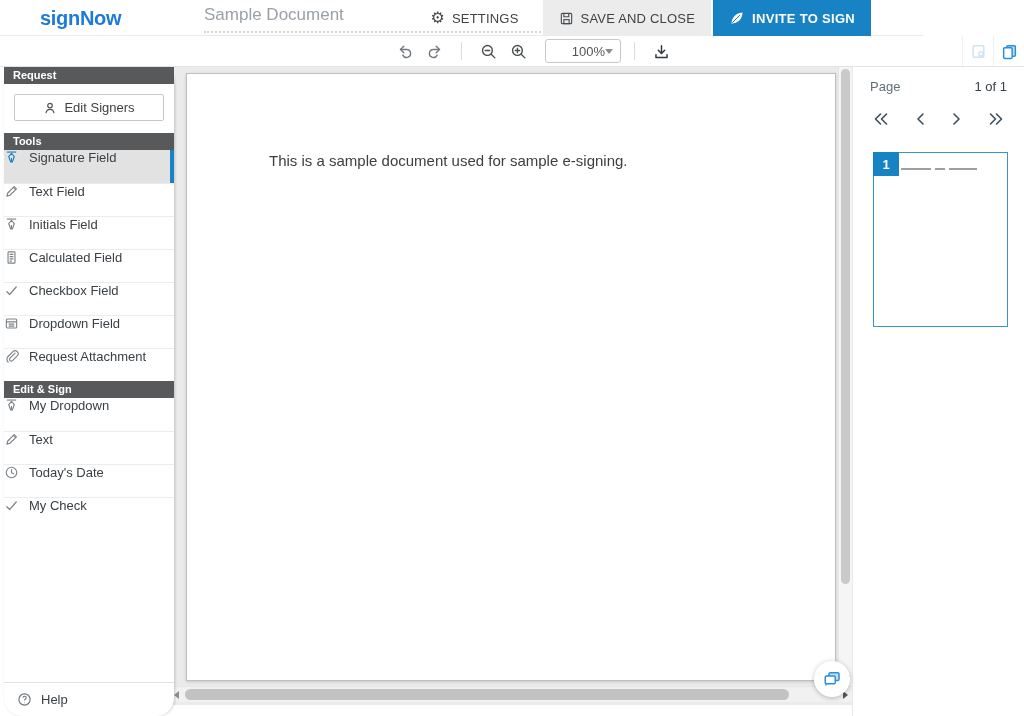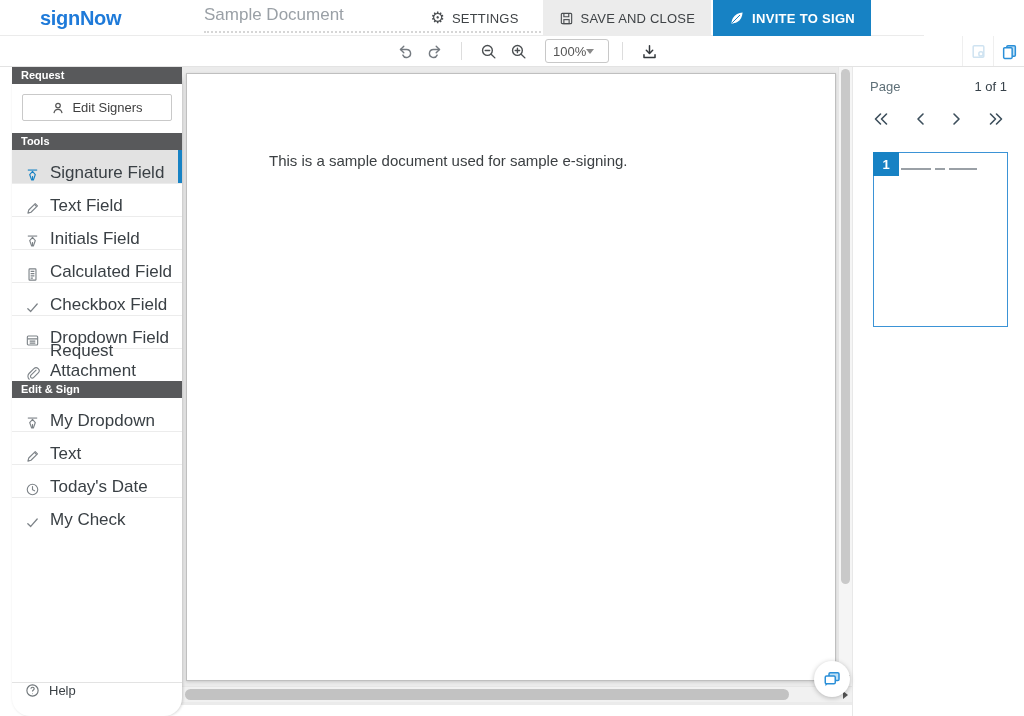--- a/index.html
+++ b/index.html
@@ -24,52 +24,52 @@
   .tb-btn.save{ background:#ececec; margin-left:8px; }
   .tb-btn.invite{ background:var(--accent); color:#fff; margin-left:2px; font-weight:bold; letter-spacing:.3px; }
 
   
   .toolbar{ position:absolute; left:0; top:36px; width:1024px; height:31px; background:#fff;
     border-bottom:1px solid #e3e3e3; z-index:25; }
   .tb-center{ position:absolute; left:392px; top:0; height:30px; display:flex; align-items:center; gap:4px; }
   .icon-btn{ width:26px; height:24px; display:flex; align-items:center; justify-content:center;
     background:none; border:none; cursor:pointer; color:#5f6368; }
   .tb-sep{ width:1px; height:18px; background:#ddd; margin:0 9px; }
-  .zoom-select{ display:flex; align-items:center; justify-content:flex-start; width:64px; height:24px;
+  .zoom-select{ display:flex; align-items:center; justify-content:flex-end; width:76px; height:24px;
     border:1px solid #c8c8c8; border-radius:3px; padding:0 7px; background:#fff; cursor:pointer; }
   .zoom-select span{ font-size:13px; color:#555; }
   .caret-down{ width:0; height:0; border-left:4px solid transparent; border-right:4px solid transparent;
     border-top:5px solid #8a8a8a; }
   .tb-right{ position:absolute; right:0; top:0; height:30px; display:flex; }
   .tb-cell{ width:31px; height:30px; display:flex; align-items:center; justify-content:center;
     border-left:1px solid #efefef; background:none; cursor:pointer; border-top:none; border-bottom:none; border-right:none; }
 
   
-  .sidebar{ position:absolute; left:12px; top:67px; width:170px; height:649px; background:#fff;
+  .sidebar{ position:absolute; left:4px; top:67px; width:170px; height:649px; background:#fff;
     display:flex; flex-direction:column; box-shadow:1px 0 3px rgba(0,0,0,.18); z-index:20;border-radius:18px; }
   .section-header{ background:var(--dark); color:#fff; font-size:11px; font-weight:bold;
     padding:2px 9px 3px; flex:0 0 auto; }
   .signer-row{ height:33px; background:var(--signer); color:#fff; font-size:13px; font-weight:bold;
     display:flex; align-items:center; gap:9px; padding-left:12px; cursor:pointer; flex:0 0 auto; }
   .avatar{ width:18px; height:18px; border-radius:50%; background:#fff; color:var(--signer);
     display:flex; align-items:center; justify-content:center; }
   .edit-signers-wrap{ padding:10px 10px 12px; flex:0 0 auto; }
   .edit-signers-btn{ width:100%; height:27px; background:#fff; border:1px solid #c9c9c9; border-radius:2px;
     font-size:13px; color:#3f3f3f; display:flex; align-items:center; justify-content:center; gap:7px;
     cursor:pointer; font-family:inherit; }
   .edit-signers-btn svg{ color:#555; }
-  .tool-item{ height:33px; display:flex; align-items:flex-end; gap:10px; padding-left:13px;
-    font-size:17px; color:#3a4045; cursor:pointer; border-top:1px solid #ececec; position:relative; }
+  .tool-item{ height:33px; display:flex; align-items:flex-start; gap:10px; 
+    font-size:13px; color:#3a4045; cursor:pointer; border-top:1px solid #ececec; position:relative; }
   .tool-list .tool-item:first-child{ border-top:none; }
   .tool-item .ticon{ color:#7d8388; display:flex; }
   .tool-item.active{ background:#e2e2e2; }
   .tool-item.active::after{ content:""; position:absolute; right:0; top:0; bottom:0; width:4px; background:var(--accent); }
   .tool-item.active .ticon{ color:var(--accent); }
   .sidebar-spacer{ flex:1 1 auto; }
-  .help-row{ flex:0 0 auto; border-top:1px solid #e3e3e3; height:34px; display:flex; align-items:flex-start;
+  .help-row{ flex:0 0 auto; border-top:1px solid #e3e3e3; height:34px; display:flex; align-items:center;
     gap:9px; padding-left:13px; font-size:13px; color:#3a4045; cursor:pointer; }
   .help-row .ticon{ color:#6f7579; display:flex; }
 
   
   .doc-area{ position:absolute; left:170px; top:56px; width:682px; height:649px; background:#ebebeb; }
   .doc-page{ position:absolute; left:16px; top:17px; width:650px; height:608px; background:#fff;
     border:1px solid #bfbfbf; box-shadow:0 1px 3px rgba(0,0,0,.15); }
   .doc-text{ position:absolute; left:82px; top:78px; font-size:15px; color:#3c4043; }
 
   

